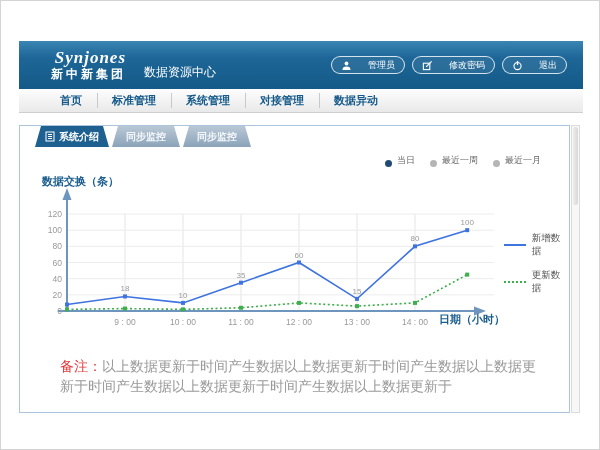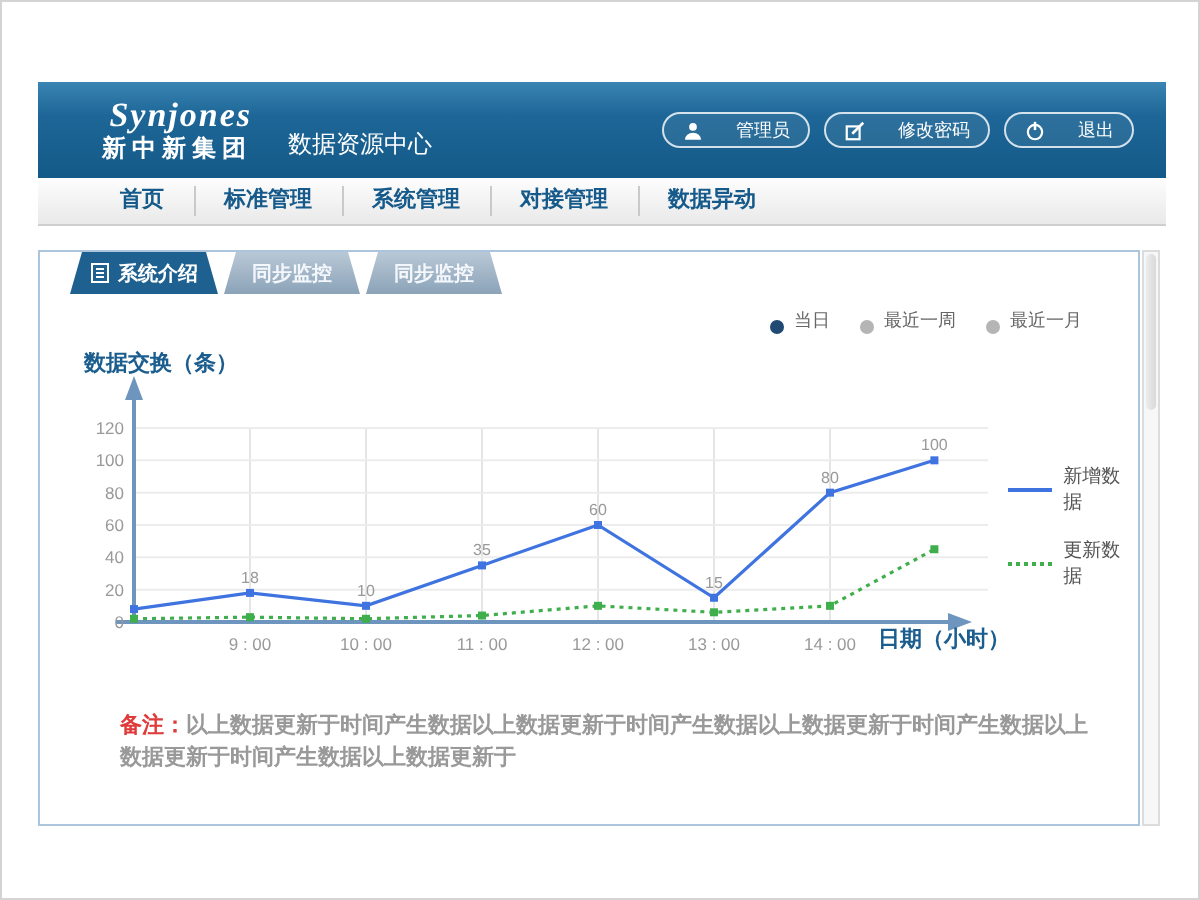--- a/index.html
+++ b/index.html
@@ -48,22 +48,22 @@
 
   .ylabel { position:absolute; left:22px; top:48px; font-size:11px; font-weight:bold; color:#1a5d8e; }
   #chart-svg { position:absolute; left:22px; top:46px; }
   .xlabel { position:absolute; left:419px; top:186px; font-size:11px; font-weight:bold; color:#1a5d8e; }
 
   .legend { position:absolute; left:484px; top:106px; display:flex; flex-direction:column; gap:11px; }
   .legend-row { display:flex; align-items:center; gap:6px; font-size:9.5px; color:#555; }
   .legend-line { width:22px; height:0; border-top:2px solid #3e73e0; }
   .legend-line.dotted { border-top:2px dotted #3fae4c; }
 
-  .footnote { position:absolute; left:40px; top:230px; width:488px; font-size:11px;
-    color:#999; line-height:1.45;font-weight:bold; }
+  .footnote { position:absolute; left:40px; top:230px; width:488px; font-size:14px;
+    color:#999; line-height:1.45; }
   .footnote .red { color:#e03b3b; }
 
   .scrollbar { position:absolute; left:570px; top:124px; width:9px; height:288px;
     background:#f7f7f7; border:1px solid #dcdcdc; }
   .scroll-thumb { margin:1px; height:78px; background:linear-gradient(90deg,#ececec,#d9d9d9);
     border-radius:3px; cursor:pointer; }
 </style>
 </head>
 <body>
 

